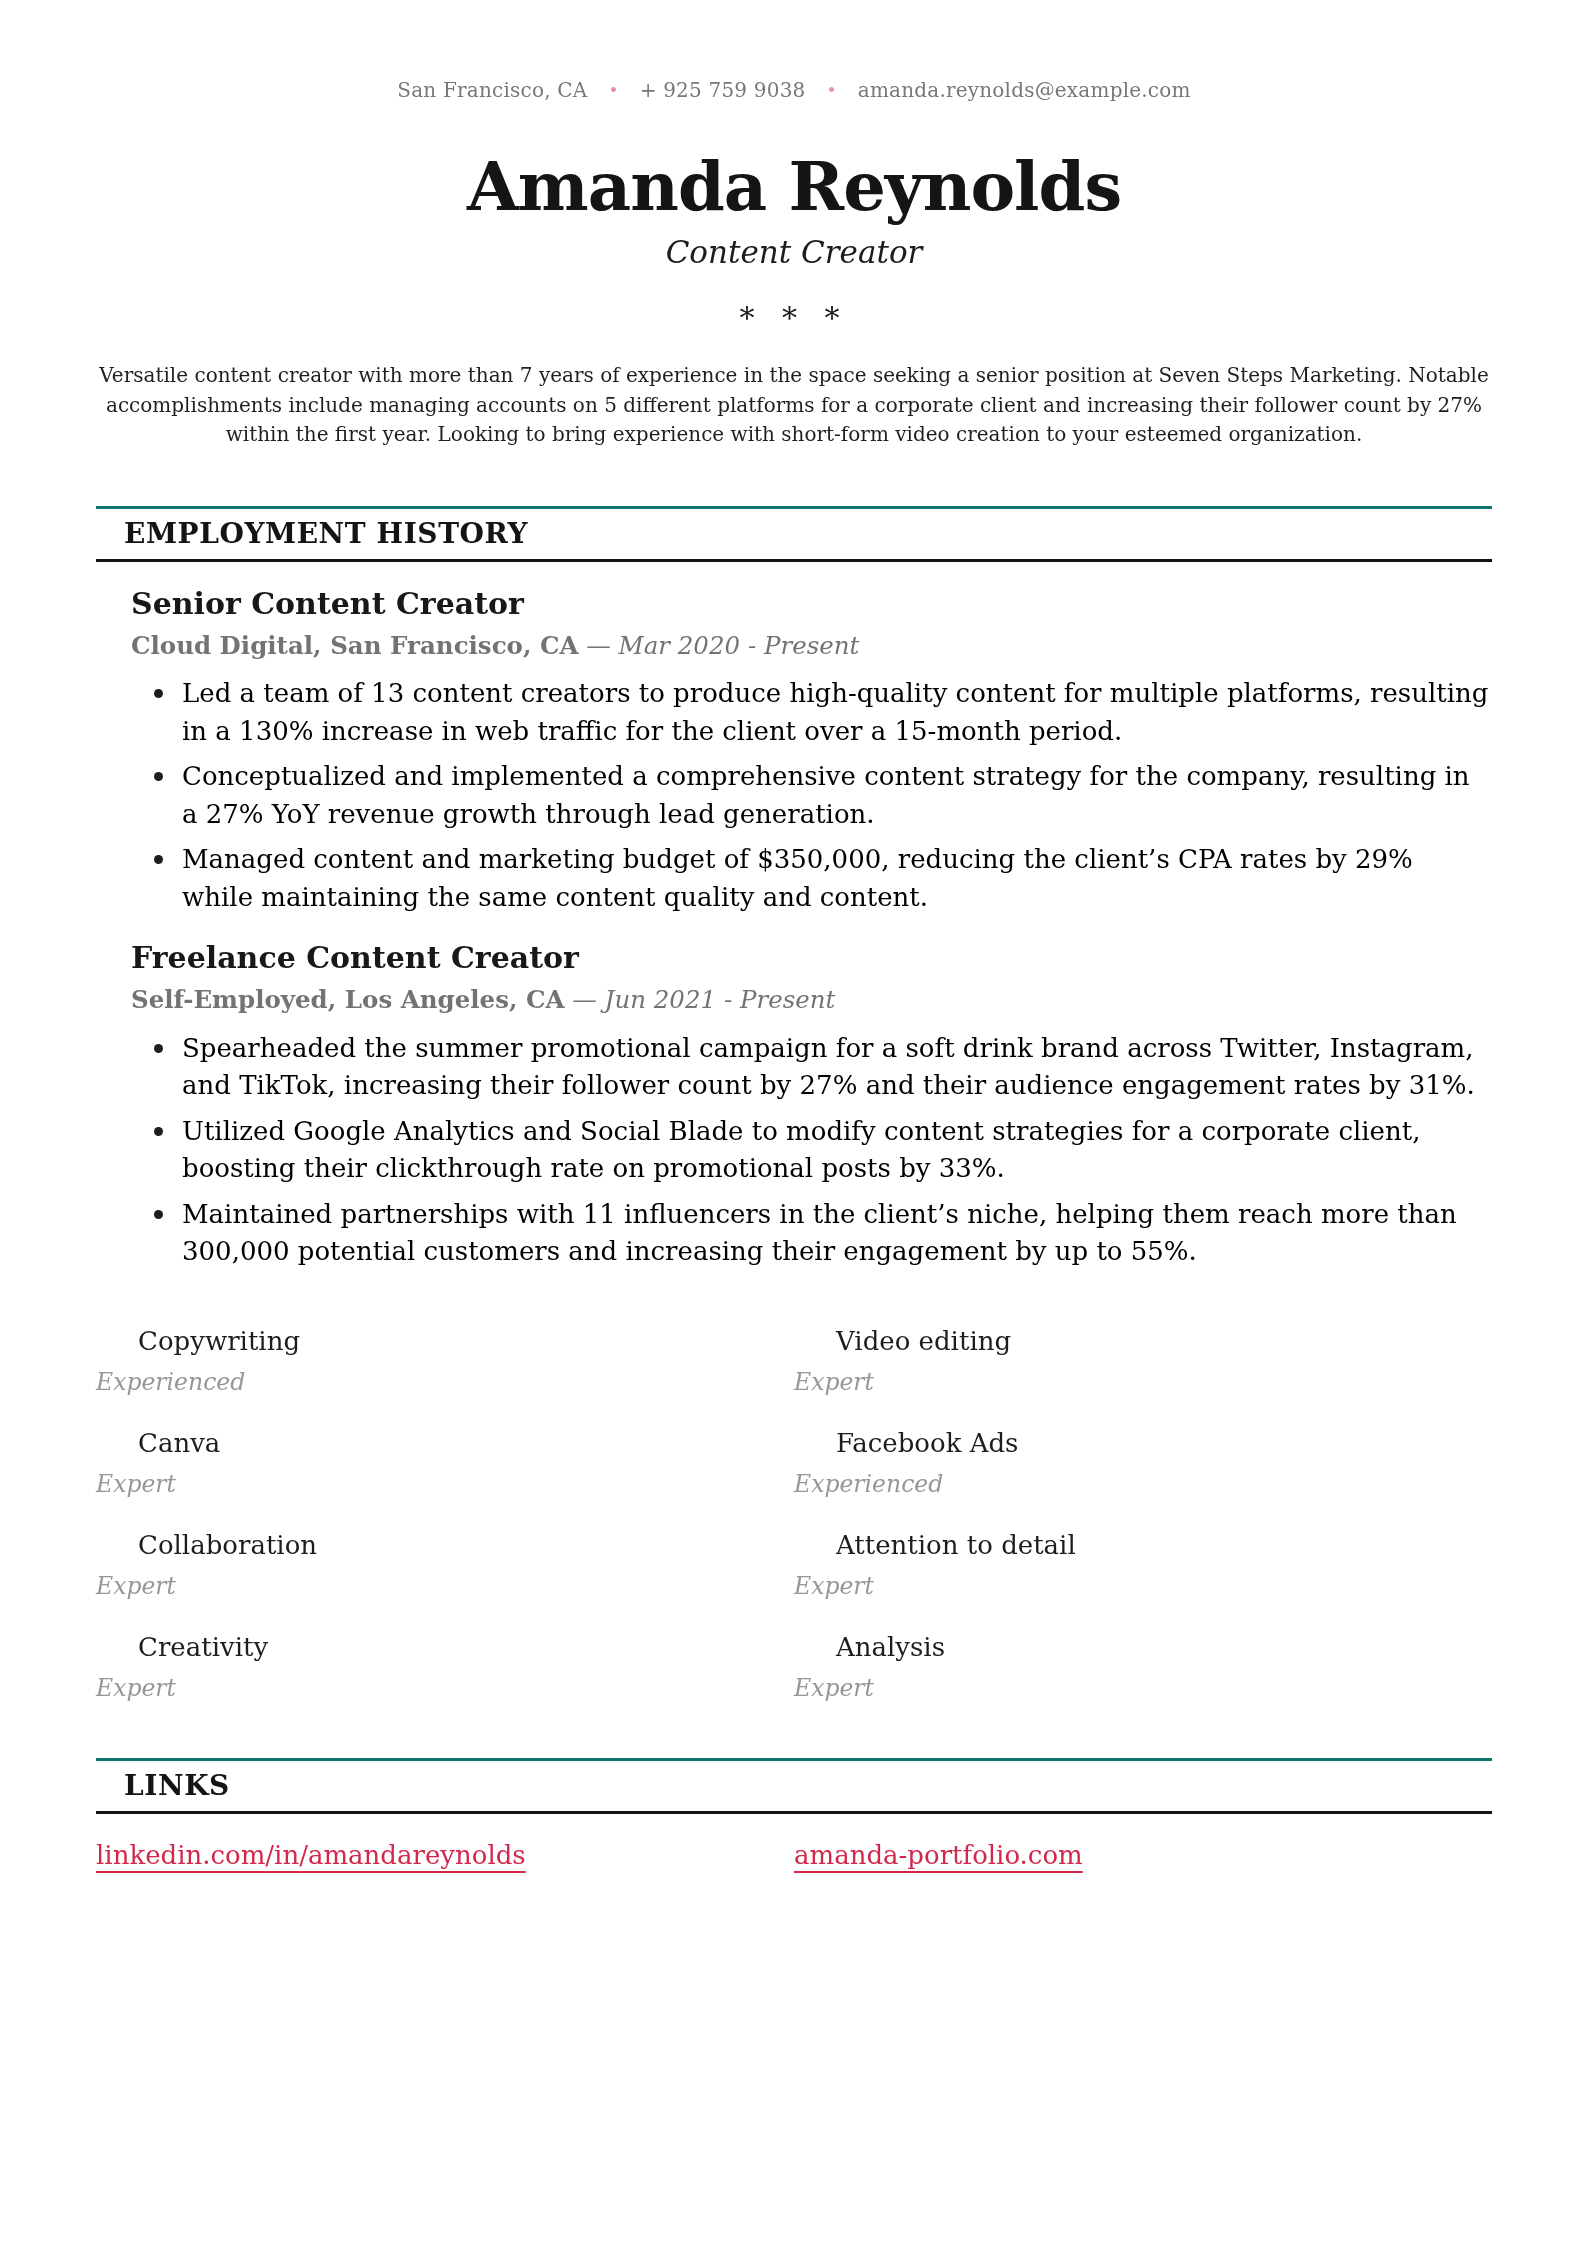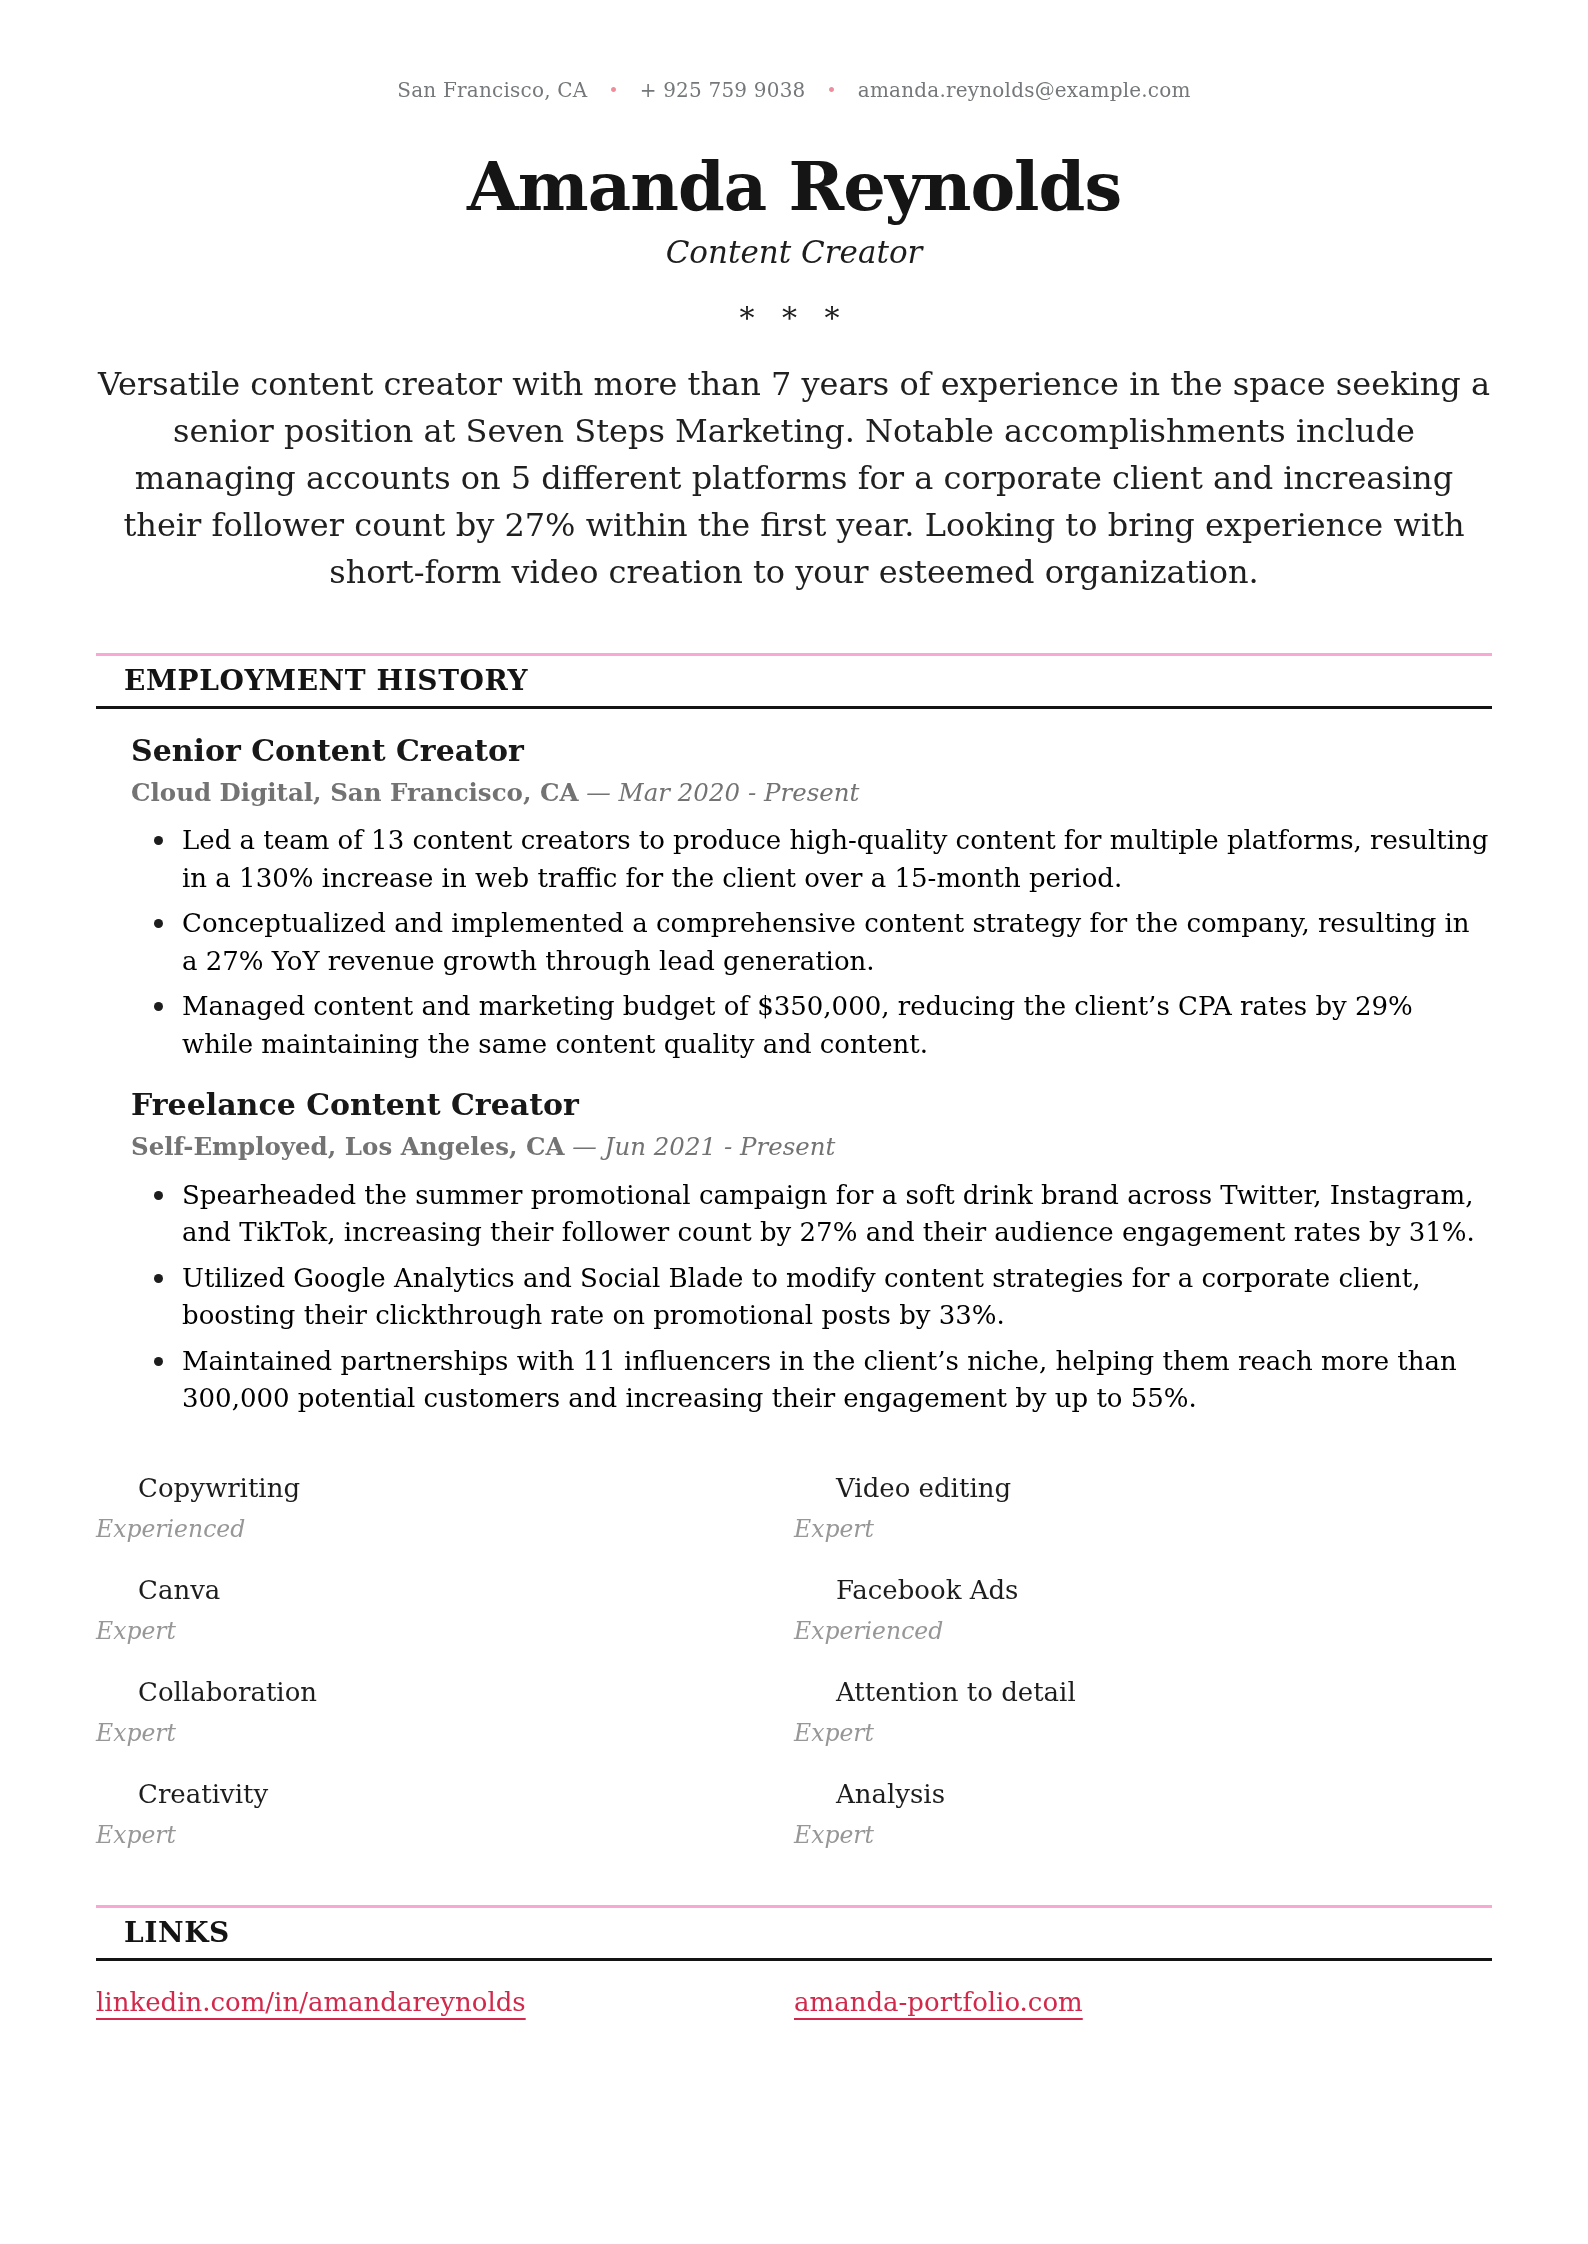--- a/index.html
+++ b/index.html
@@ -55,30 +55,30 @@
     text-align: center;
     font-size: 30px;
     letter-spacing: 9px;
     color: #1d1d1d;
   }
 
   
   .summary {
     margin-top: 26px;
     text-align: center;
-    font-size: 32px;
+    font-size: 20px;
     line-height: 1.47;
     color: #1f1f1f;
   }
 
   
   .section { margin-top: 56px; }
   .section.tight { margin-top: 50px; }
   .section-heading {
-    border-top: 3px solid #f9a8d4;
+    border-top: 3px solid #0f766e;
     border-bottom: 3px solid #141414;
     padding: 8px 0 9px 28px;
     font-size: 28px;
     font-weight: 700;
     letter-spacing: 0.6px;
     color: #141414;
   }
 
   
   .job { margin-top: 24px; margin-left: 35px; }

